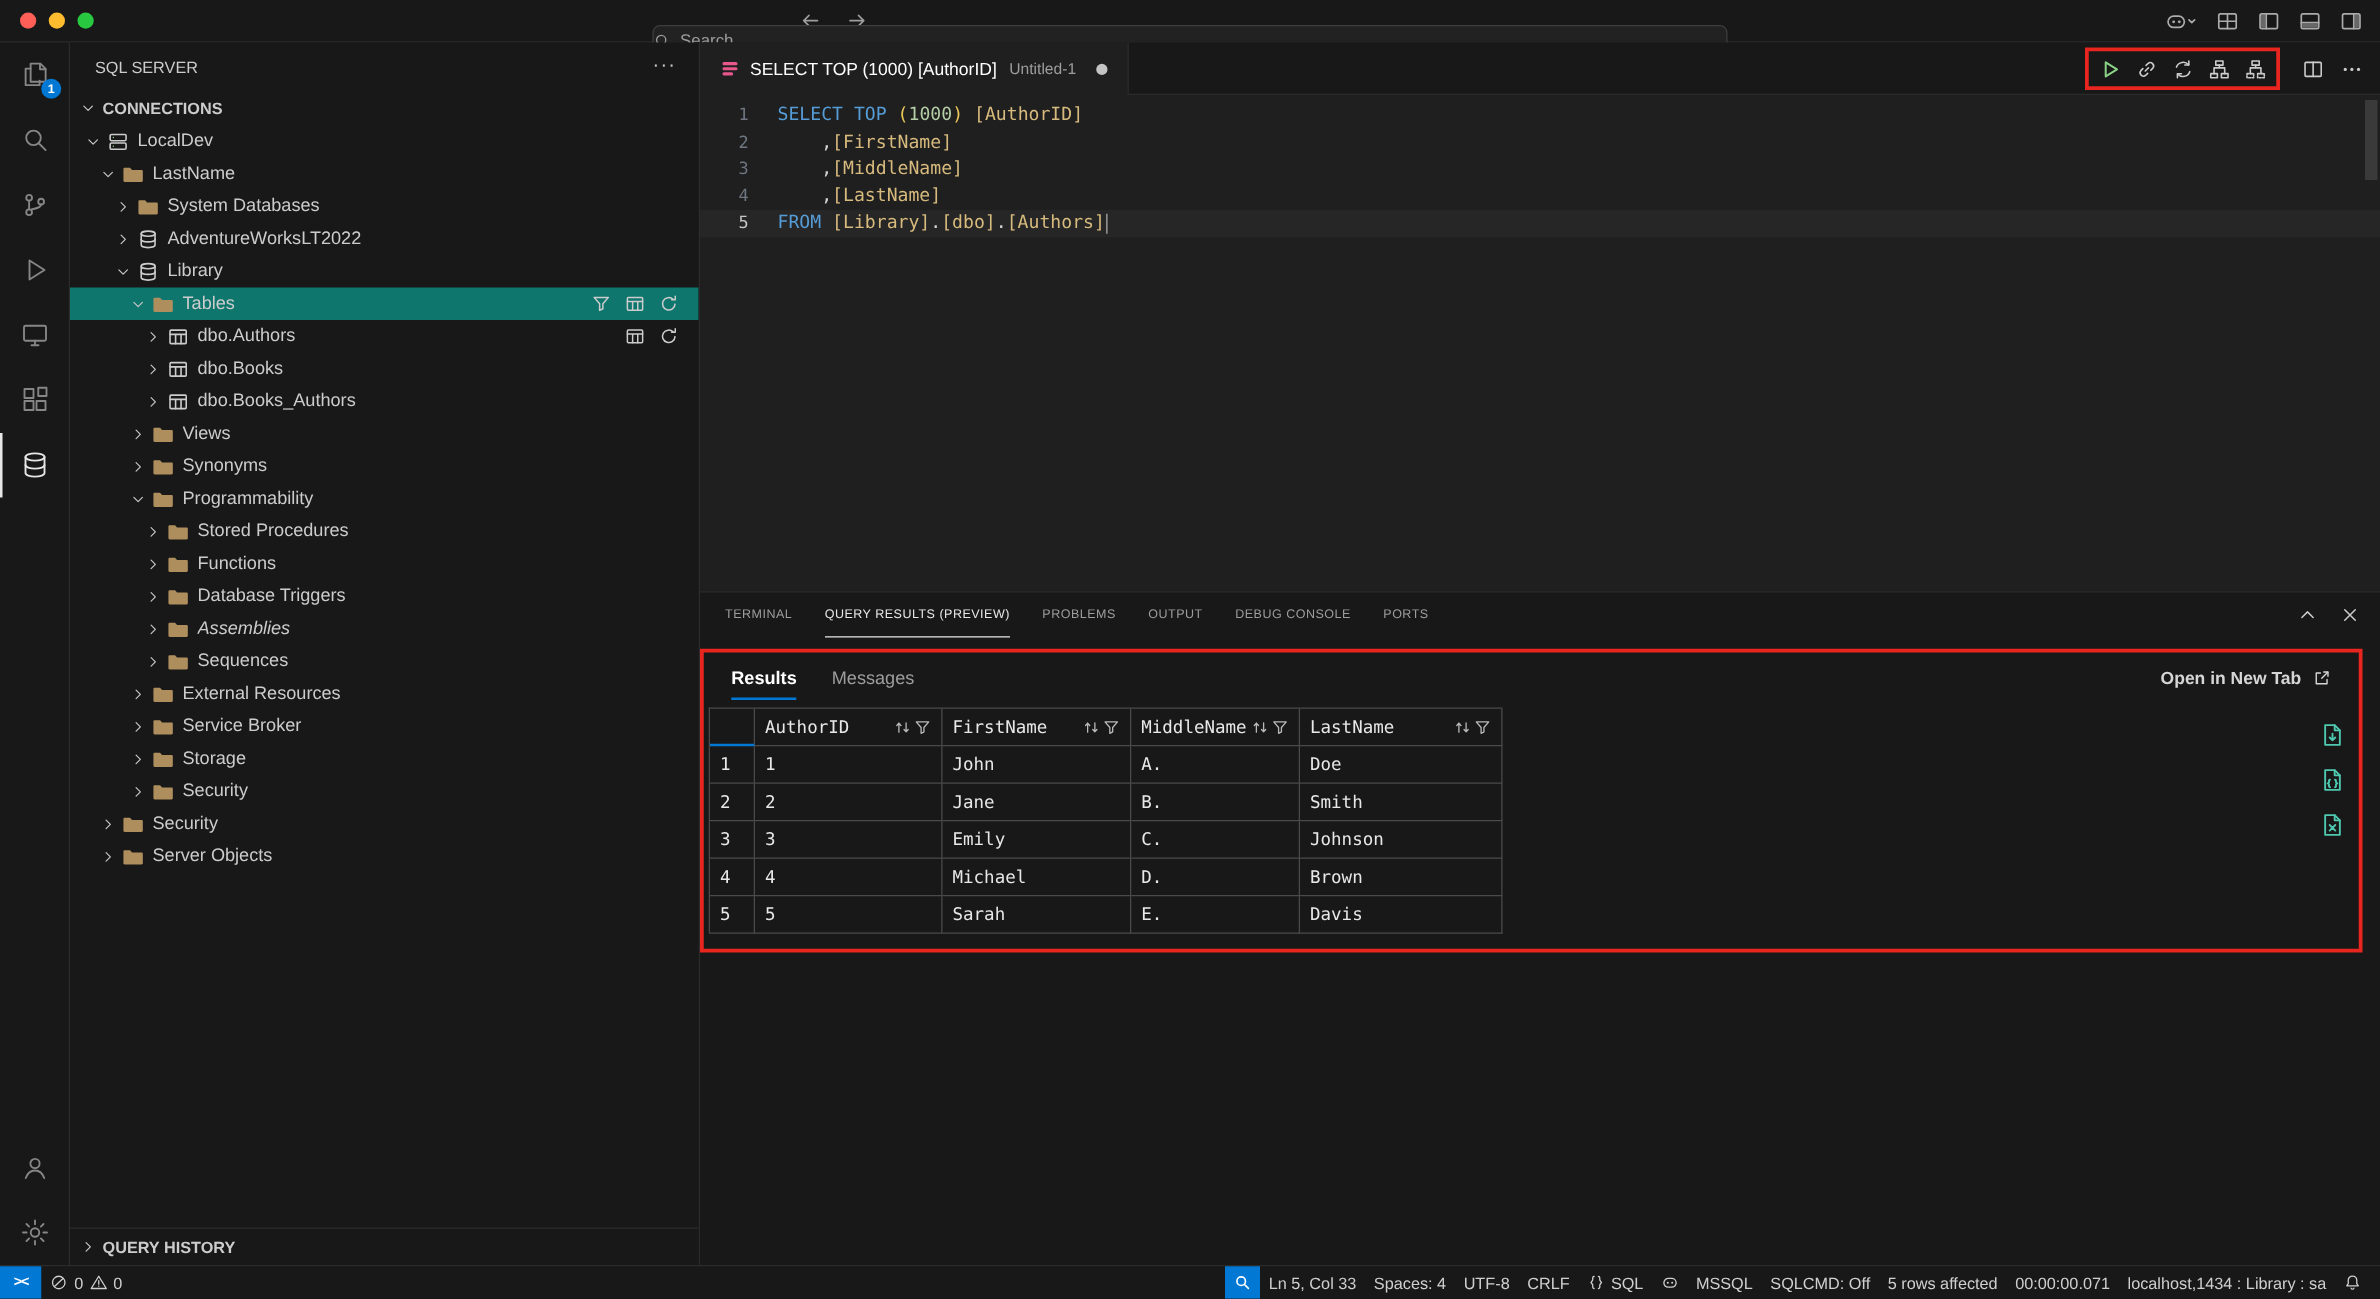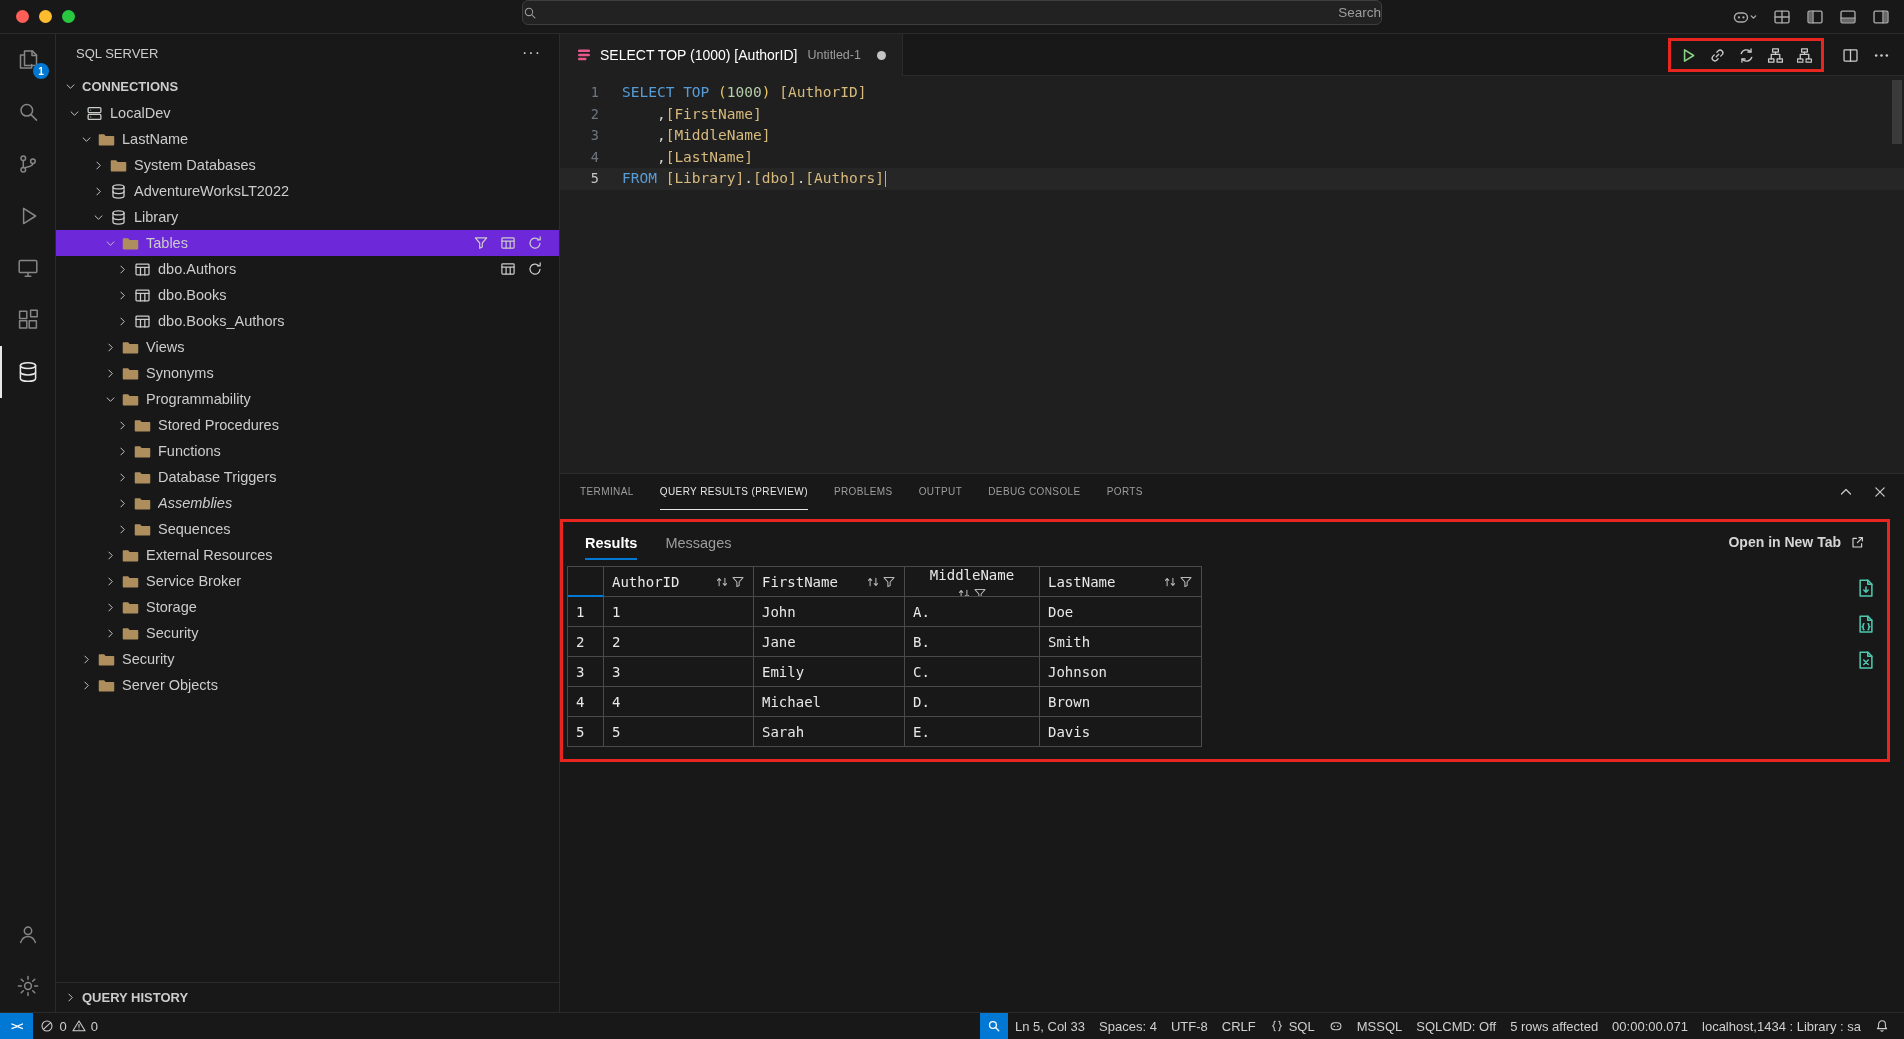--- a/index.html
+++ b/index.html
@@ -9,21 +9,21 @@
   .ic{display:inline-flex;width:16px;height:16px;align-items:center;justify-content:center;flex:0 0 auto}
   .ic svg{width:100%;height:100%;display:block}
 
   
   .titlebar{flex:0 0 34px;background:#181818;border-bottom:1px solid #2b2b2b;position:relative;display:flex;align-items:center}
   .traffic{display:flex;gap:10px;margin-left:16px}
   .light{width:13px;height:13px;border-radius:50%}
   .l-red{background:#ff5f57}.l-yel{background:#febc2e}.l-grn{background:#28c840}
   .nav-arrows{position:absolute;left:640px;display:flex;gap:20px;color:#9d9d9d}
   .navic{width:17px;height:17px;cursor:pointer}
-  .searchbox{position:absolute;left:50%;top:0;transform:translateX(-50%);width:860px;height:25px;background:#222222;border:1px solid #3e3e3e;border-radius:6px;display:flex;align-items:center;justify-content:space-between;gap:7px;color:#9d9d9d;font-size:13.5px;cursor:text}
+  .searchbox{position:absolute;left:50%;top:20px;transform:translateX(-50%);width:860px;height:25px;background:#222222;border:1px solid #3e3e3e;border-radius:6px;display:flex;align-items:center;justify-content:flex-start;gap:7px;color:#9d9d9d;font-size:13.5px;cursor:text}
   .searchbox .ic{width:14px;height:14px}
   .tb-right{position:absolute;right:14px;display:flex;align-items:center;gap:15px;color:#ababab}
   .trico{width:18px;height:18px;cursor:pointer}
   .trico.wide{width:26px}
 
   
   .main{flex:1;display:flex;min-height:0}
 
   
   .activitybar{width:56px;background:#181818;border-right:1px solid #2b2b2b;display:flex;flex-direction:column;justify-content:space-between}
@@ -35,21 +35,21 @@
   
   .sidebar{width:504px;background:#181818;border-right:1px solid #2b2b2b;position:relative;display:flex;flex-direction:column;overflow:hidden}
   .sb-header{flex:0 0 38px;display:flex;align-items:center;justify-content:space-between;padding:0 18px 0 20px;font-size:13px;color:#cccccc}
   .sb-more{color:#cccccc;font-size:16px;letter-spacing:1px;cursor:pointer}
   .sb-section{flex:0 0 28px;display:flex;align-items:center;font-weight:700;font-size:13px;color:#cccccc;padding-left:6px;gap:3px}
   .chev{width:17px;height:17px;display:inline-flex;align-items:center;justify-content:center;color:#c5c5c5;flex:0 0 17px}
   .chev svg{width:13px;height:13px}
   .chev.open svg{transform:rotate(90deg)}
   #tree{flex:1;overflow:hidden}
   .trow{height:26px;display:flex;align-items:center;font-size:14.5px;color:#cccccc;cursor:pointer;white-space:nowrap}
-  .trow.sel{background:#6d28d9}
+  .trow.sel{background:#0f766e}
   .ticon{width:17px;height:17px;margin:0 7px 0 3px;flex:0 0 17px}
   .ticon svg{width:100%;height:100%}
   .tlabel{flex:1;overflow:hidden;text-overflow:ellipsis}
   .tactions{display:flex;gap:11px;padding-right:16px;color:#cccccc;margin-left:auto}
   .tactions .ic{width:16px;height:16px;cursor:pointer}
   .sb-footer{position:absolute;bottom:0;left:0;right:0;height:30px;border-top:1px solid #2b2b2b;display:flex;align-items:center;font-weight:700;font-size:13px;color:#cccccc;padding-left:6px;gap:3px;background:#181818}
 
   
   .editor-region{flex:1;display:flex;flex-direction:column;min-width:0;background:#1f1f1f}
   .tabbar{flex:0 0 42px;background:#181818;display:flex;align-items:stretch;position:relative;border-bottom:1px solid #2b2b2b}
@@ -785,21 +785,21 @@
                         <path d="M11.3 3.7v8.2m0 0l-1.9-2.1m1.9 2.1l1.9-2.1"></path>
                       </svg>
                     </span>
                     <span class="ic">
                       <svg viewBox="0 0 16 16" fill="none" stroke="currentColor" stroke-width="1.2" stroke-linecap="round" stroke-linejoin="round">
                         <path d="M2.3 2.9h11.4L9.3 8v4l-2.6 1.3V8z"></path>
                       </svg>
                     </span>
                   </span>
                 </div>
-                <div class="gcell hcell" style="width: 135px; flex-direction: column;">
+                <div class="gcell hcell" style="width: 135px;">
                   <span>MiddleName</span>
                   <span class="hicons">
                     <span class="ic">
                       <svg viewBox="0 0 16 16" fill="none" stroke="currentColor" stroke-width="1.2" stroke-linecap="round" stroke-linejoin="round">
                         <path d="M4.7 12.3V4.1M4.7 4.1L2.8 6.2M4.7 4.1l1.9 2.1"></path>
                         <path d="M11.3 3.7v8.2m0 0l-1.9-2.1m1.9 2.1l1.9-2.1"></path>
                       </svg>
                     </span>
                     <span class="ic">
                       <svg viewBox="0 0 16 16" fill="none" stroke="currentColor" stroke-width="1.2" stroke-linecap="round" stroke-linejoin="round">

